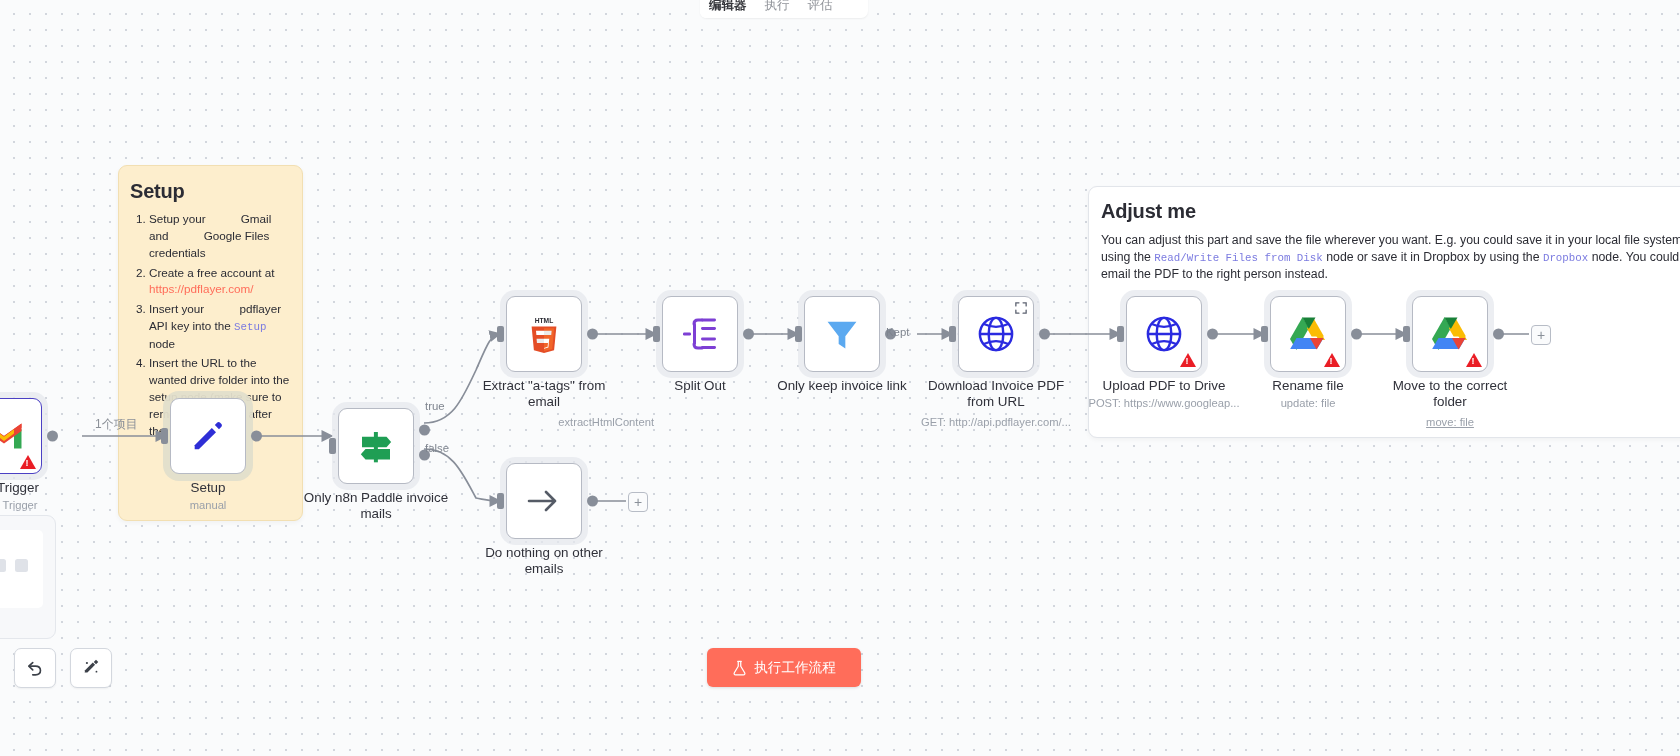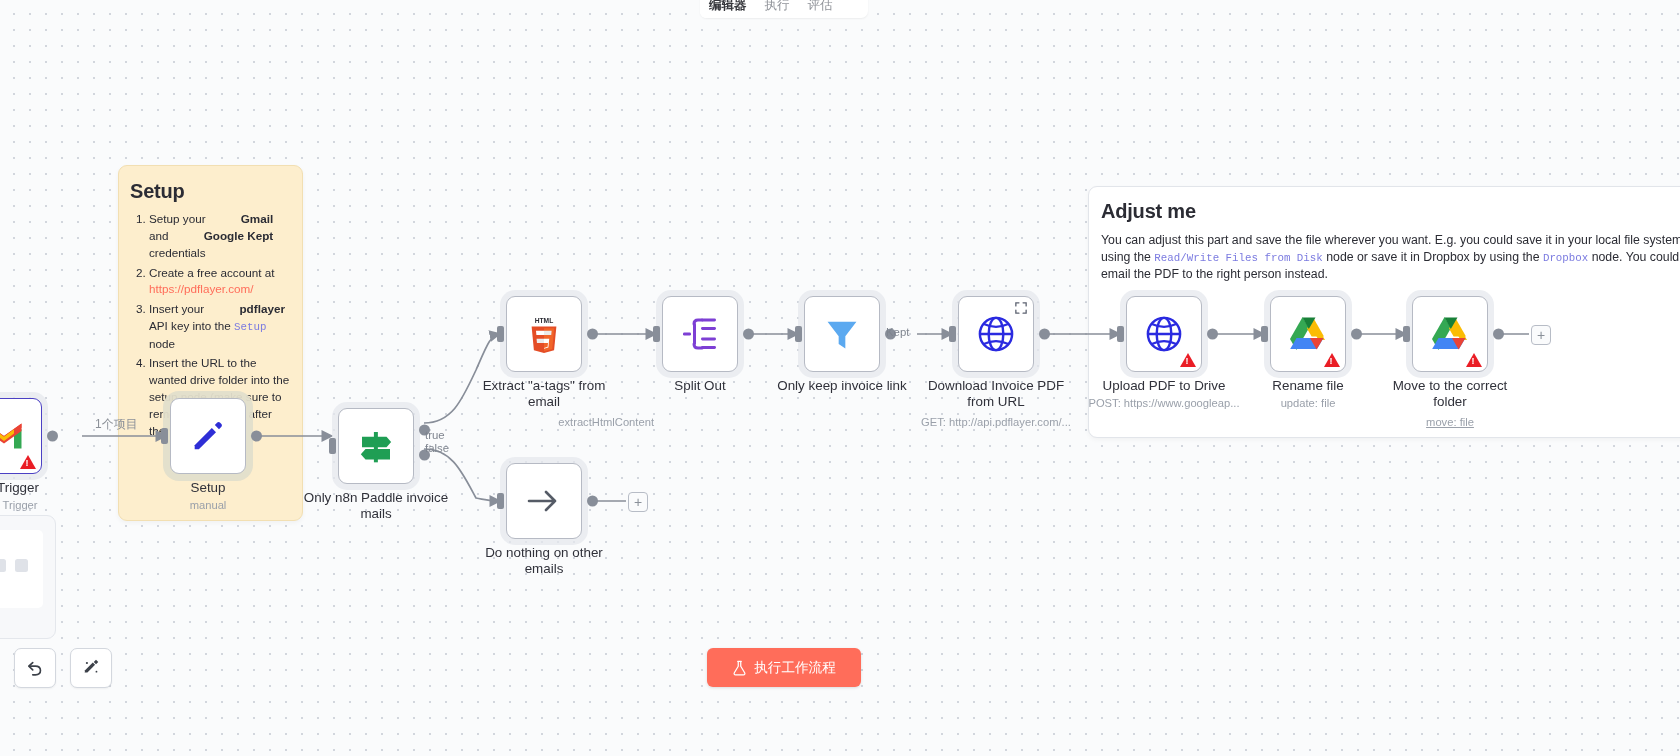--- a/index.html
+++ b/index.html
@@ -41,21 +41,21 @@
     background:#fdeecd;border:1px solid #f2dfb2;
     box-shadow:0 2px 5px rgba(0,0,0,.045);
   }
   #sticky-setup .st-title{
     font-size:20px;font-weight:700;color:#2b2c34;margin:14px 0 8px 11px;letter-spacing:-.2px;
   }
   #sticky-setup ol{
     margin:0;padding:0 12px 0 30px;font-size:11.7px;line-height:1.44;color:#2b2c34;
   }
   #sticky-setup ol li{margin-bottom:3px;}
-  #sticky-setup b{font-weight:700;padding-left:32px;}
+  #sticky-setup b{font-weight:400;padding-left:32px;}
   .lnk{color:#ff6d5a;}
   .code{font-family:"Liberation Mono","DejaVu Sans Mono",monospace;color:#7b7be0;font-size:10.8px;text-align:center;}
   #sticky-adjust{
     left:1088px;top:186px;width:640px;height:250px;
     background:#ffffff;border:1px solid #e2e5ea;
     box-shadow:0 2px 5px rgba(0,0,0,.04);
   }
   #sticky-adjust .st-title{
     font-size:20px;font-weight:700;color:#2b2c34;margin:13px 0 9px 12px;letter-spacing:-.2px;
   }
@@ -158,21 +158,21 @@
 
 <div id="topbar">
   <div class="tab active">编辑器</div>
   <div class="tab">执行</div>
   <div class="tab">评估</div>
 </div>
 
 <div class="sticky" id="sticky-setup">
   <div class="st-title">Setup</div>
   <ol>
-    <li>Setup your <b>Gmail</b> and <b>Google Kept</b> credentials</li>
+    <li>Setup your <b>Gmail</b> and <b>Google Files</b> credentials</li>
     <li>Create a free account at <span class="lnk">https://pdflayer.com/</span></li>
     <li>Insert your <b>pdflayer</b> API key into the <span class="code">Setup</span> node</li>
     <li>Insert the URL to the wanted drive folder into the setup node (make sure to remove everything after the <span class="code">?</span>)</li>
   </ol>
 </div>
 
 <div class="sticky" id="sticky-adjust">
   <div class="st-title">Adjust me</div>
   <div class="st-body">You can adjust this part and save the file wherever you want. E.g. you could save it in your local file system by using the <span class="code">Read/Write Files from Disk</span> node or save it in Dropbox by using the <span class="code">Dropbox</span> node. You could even email the PDF to the right person instead.</div>
 </div>
@@ -203,21 +203,21 @@
   <path d="M 1211 334 L 1263 334" stroke="#888e99" stroke-width="1.7" fill="none" marker-end="url(#ah)"></path>
 
   <path d="M 1353 334 L 1405 334" stroke="#888e99" stroke-width="1.7" fill="none" marker-end="url(#ah)"></path>
 
   <path d="M 1495 334 L 1529 334" stroke="#888e99" stroke-width="1.7" fill="none"></path>
 
   <path d="M 590 501 L 626 501" stroke="#888e99" stroke-width="1.7" fill="none"></path>
 </svg>
 
 <div class="cn-lbl" style="left:95px;top:416px;">1个项目</div>
-<div class="wire-lbl" style="left:425px;top:429px;text-align:right;">true</div>
+<div class="wire-lbl" style="left:425px;top:400px;text-align:right;">true</div>
 <div class="wire-lbl" style="left:425px;top:442px;">false</div>
 <div class="wire-lbl" style="left:886px;top:326px;">Kept</div>
 
 <div class="node trigger" style="left:-34px;top:398px;">
   <div class="nbox">
     <svg width="40" height="30" viewBox="0 0 48 36">
       <path d="M3 33 L3 10 L12 10 L12 33 Z" fill="#4285f4"></path>
       <path d="M36 33 L36 10 L45 10 L45 33 Z" fill="#34a853"></path>
       <path d="M3 8 L24 23 L45 8 L45 3 L24 18 L3 3 Z" fill="#ea4335"></path>
       <path d="M3 3 L3 12 L24 27 L45 12 L45 3 L24 18 Z" fill="#ea4335"></path>

